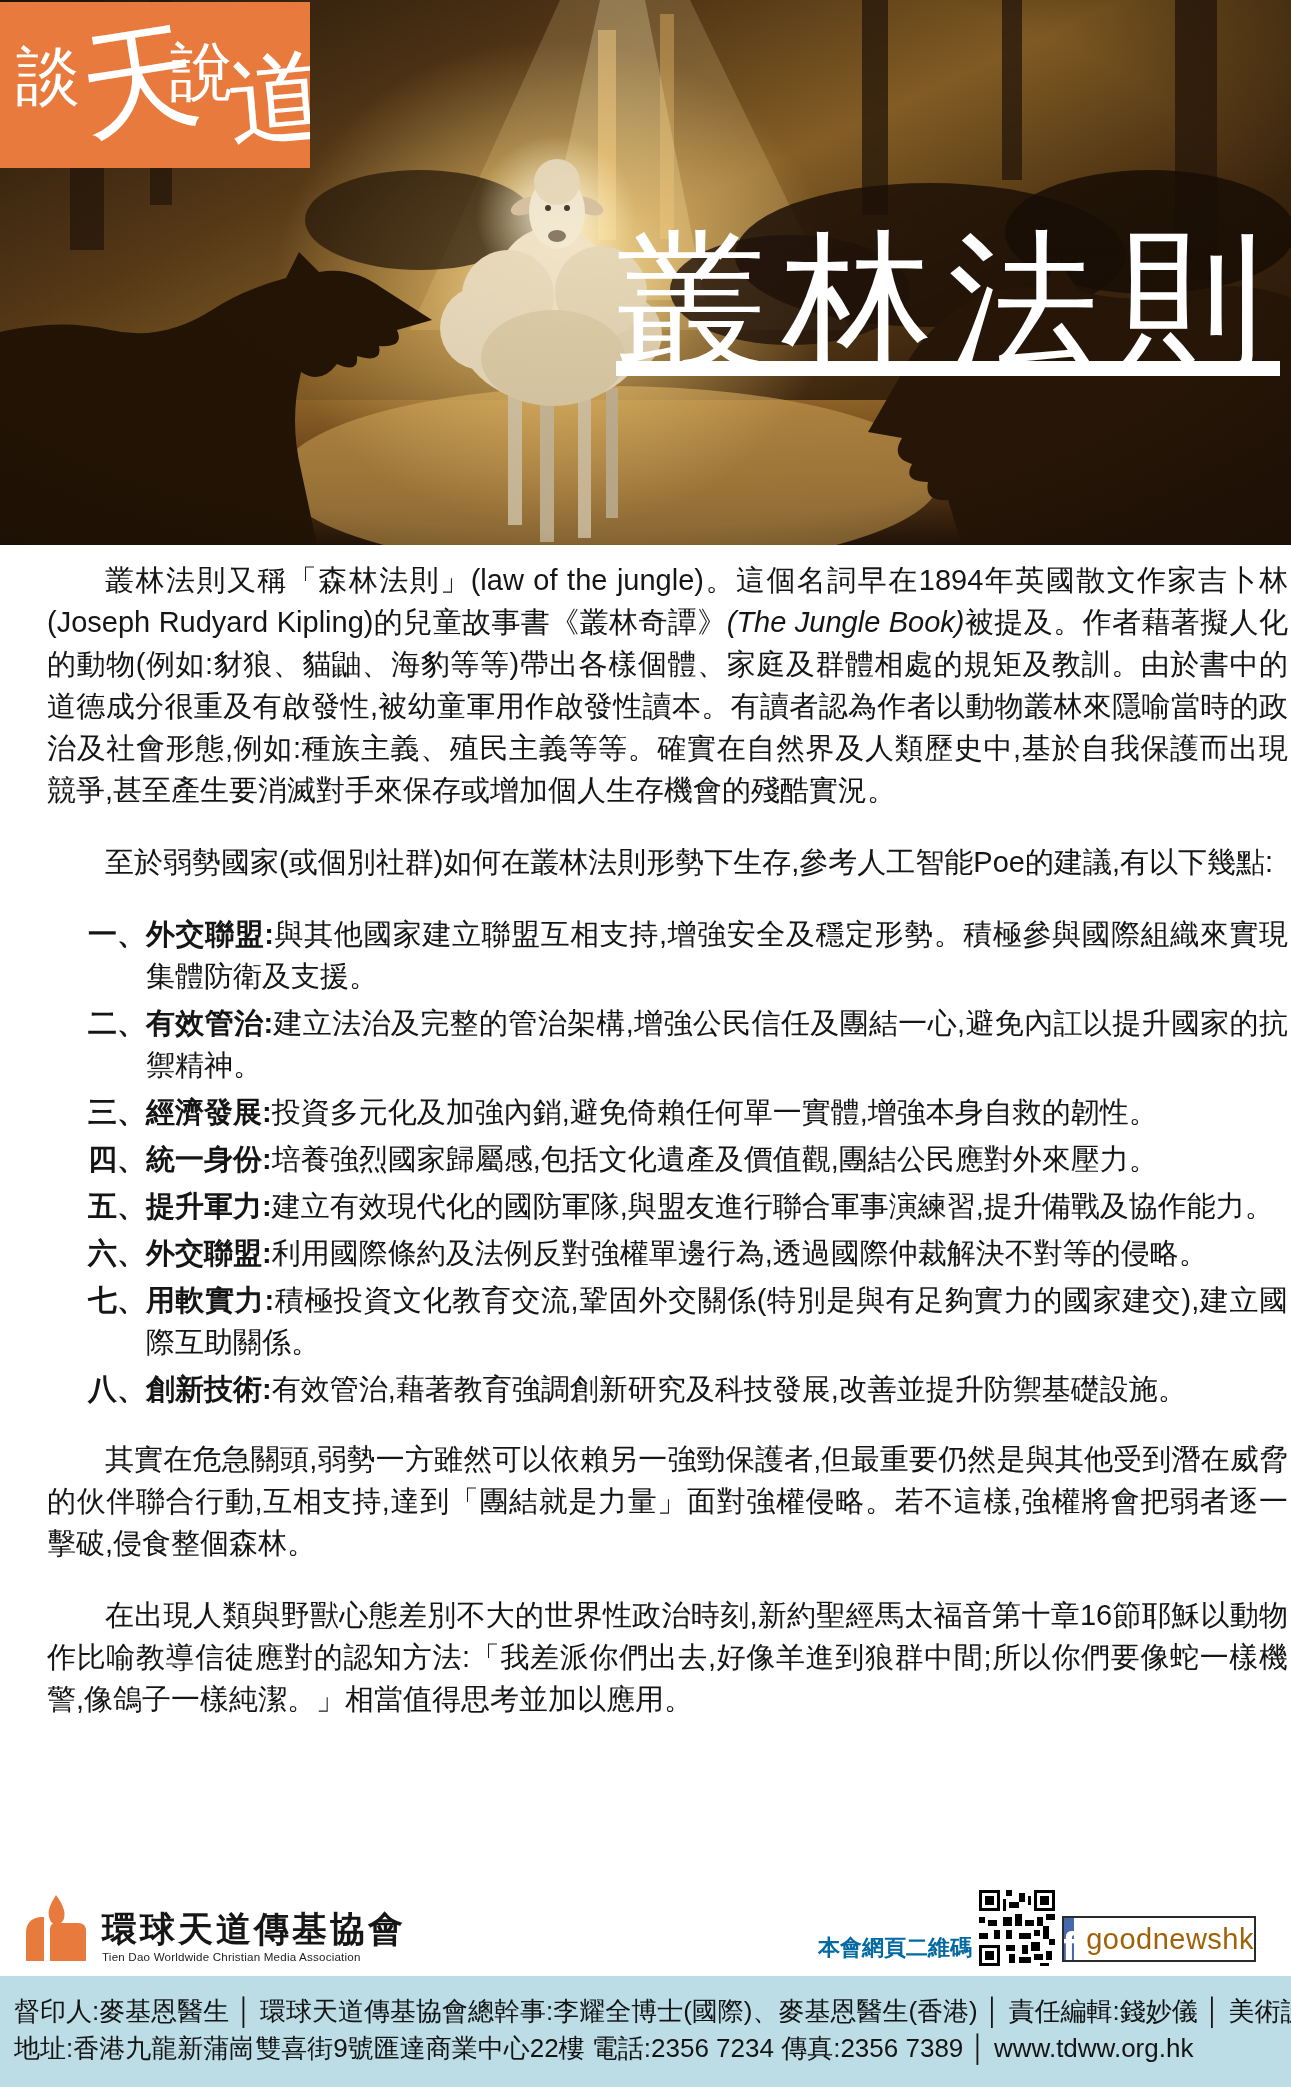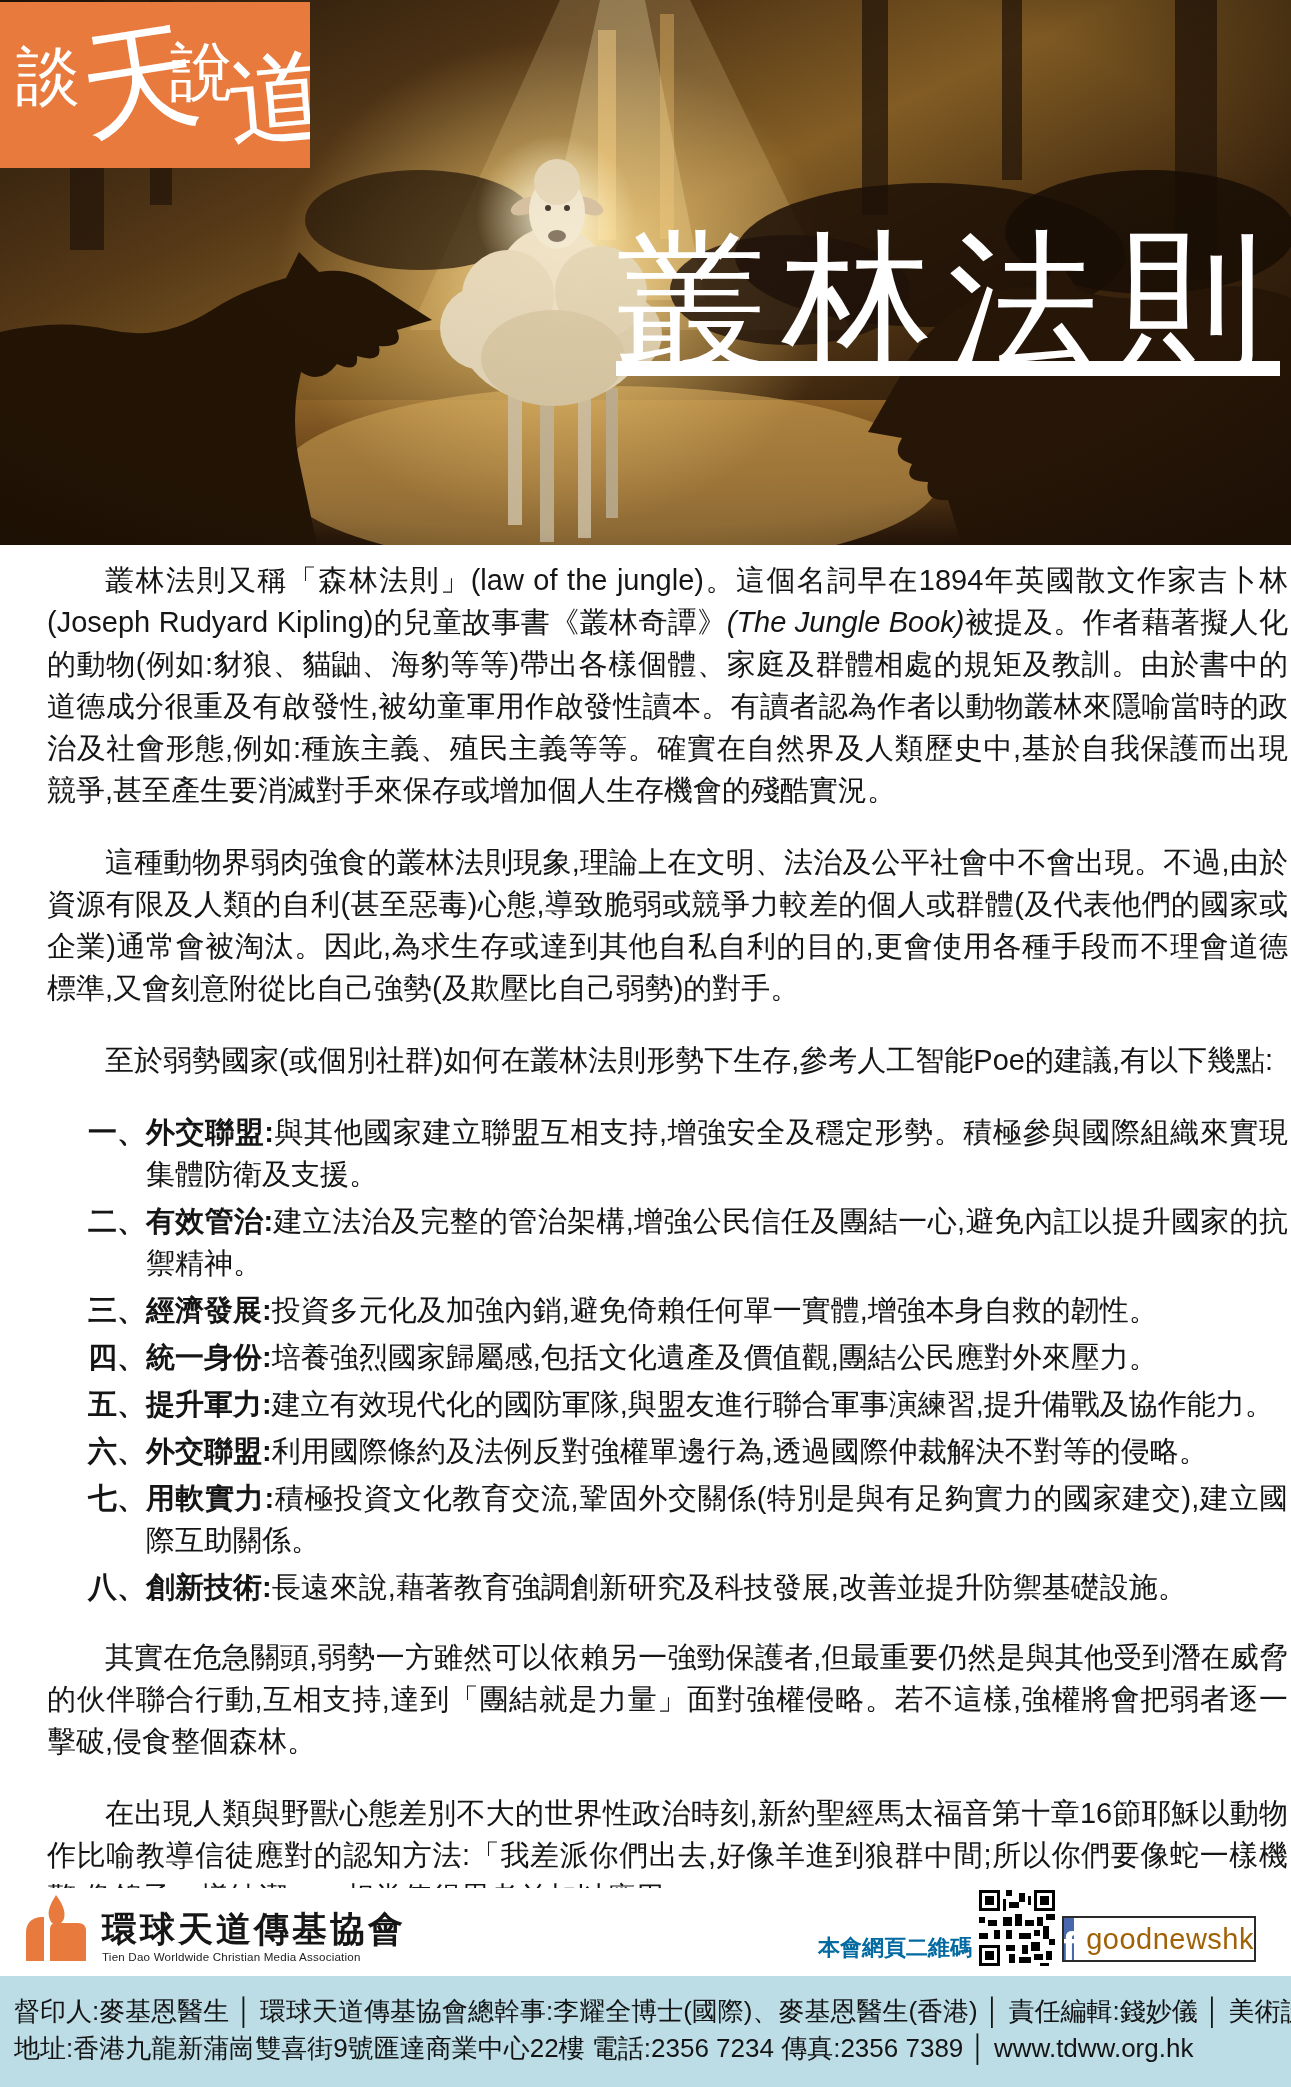--- a/index.html
+++ b/index.html
@@ -152,33 +152,32 @@
       <span class="lg-c3">說</span>
       <span class="lg-c4">道</span>
     </div>
 
     <h1 class="hero-title">叢林法則</h1>
   </header>
 
   <main class="article">
     <p class="para"><span>叢林法則又稱「森林法則」(law of the jungle)。這個名詞早在1894年英國散文作家吉卜林(Joseph Rudyard Kipling)的兒童故事書《叢林奇譚》</span><em>(The Jungle Book)</em><span>被提及。作者藉著擬人化的動物(例如:豺狼、貓鼬、海豹等等)帶出各樣個體、家庭及群體相處的規矩及教訓。由於書中的道德成分很重及有啟發性,被幼童軍用作啟發性讀本。有讀者認為作者以動物叢林來隱喻當時的政治及社會形態,例如:種族主義、殖民主義等等。確實在自然界及人類歷史中,基於自我保護而出現競爭,甚至產生要消滅對手來保存或增加個人生存機會的殘酷實況。</span></p>
 
-    <p class="para">這種動物界弱肉強食的叢林法則現象,理論上在文明、法治及公平社會中不會出現。不過,由於資源有限及人類的自利(甚至惡毒)心態,導致脆弱或競爭力較差的個人或群體(及代表他們的國家或企業)通常會被淘汰。因此,為求生存或達到其他自私自利的目的,更會使用各種手段而不理會道德標準,又會刻意附從比自己強勢(及欺壓比自己弱勢)的對手。</p>
 
     <p class="para">至於弱勢國家(或個別社群)如何在叢林法則形勢下生存,參考人工智能Poe的建議,有以下幾點:</p>
 
     <ol class="points">
       <li><span class="li-num">一、</span><span class="li-head">外交聯盟:</span><span>與其他國家建立聯盟互相支持,增強安全及穩定形勢。積極參與國際組織來實現集體防衛及支援。</span></li>
       <li><span class="li-num">二、</span><span class="li-head">有效管治:</span><span>建立法治及完整的管治架構,增強公民信任及團結一心,避免內訌以提升國家的抗禦精神。</span></li>
       <li><span class="li-num">三、</span><span class="li-head">經濟發展:</span><span>投資多元化及加強內銷,避免倚賴任何單一實體,增強本身自救的韌性。</span></li>
       <li><span class="li-num">四、</span><span class="li-head">統一身份:</span><span>培養強烈國家歸屬感,包括文化遺產及價值觀,團結公民應對外來壓力。</span></li>
       <li><span class="li-num">五、</span><span class="li-head">提升軍力:</span><span>建立有效現代化的國防軍隊,與盟友進行聯合軍事演練習,提升備戰及協作能力。</span></li>
       <li><span class="li-num">六、</span><span class="li-head">外交聯盟:</span><span>利用國際條約及法例反對強權單邊行為,透過國際仲裁解決不對等的侵略。</span></li>
       <li><span class="li-num">七、</span><span class="li-head">用軟實力:</span><span>積極投資文化教育交流,鞏固外交關係(特別是與有足夠實力的國家建交),建立國際互助關係。</span></li>
-      <li><span class="li-num">八、</span><span class="li-head">創新技術:</span><span>長遠來說,藉著教育強調創新研究及科技發展,改善並提升防禦基礎設施。</span></li>
+      <li><span class="li-num">八、</span><span class="li-head">創新技術:</span><span>有效管治,藉著教育強調創新研究及科技發展,改善並提升防禦基礎設施。</span></li>
     </ol>
 
     <p class="para">其實在危急關頭,弱勢一方雖然可以依賴另一強勁保護者,但最重要仍然是與其他受到潛在威脅的伙伴聯合行動,互相支持,達到「團結就是力量」面對強權侵略。若不這樣,強權將會把弱者逐一擊破,侵食整個森林。</p>
 
     <p class="para">在出現人類與野獸心態差別不大的世界性政治時刻,新約聖經馬太福音第十章16節耶穌以動物作比喻教導信徒應對的認知方法:「我差派你們出去,好像羊進到狼群中間;所以你們要像蛇一樣機警,像鴿子一樣純潔。」相當值得思考並加以應用。</p>
 
   </main>
 
   <footer class="footer">
     <div class="org">

